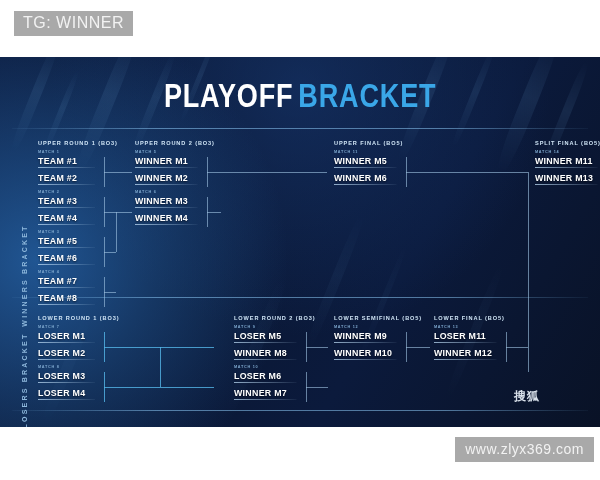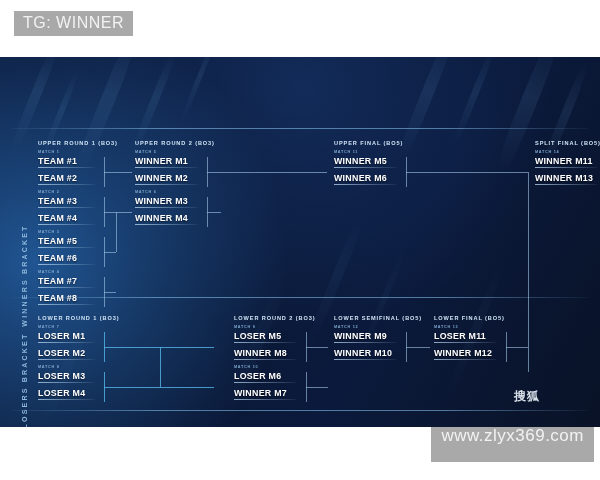--- a/index.html
+++ b/index.html
@@ -13,21 +13,21 @@
   
   .wm {
     position:absolute;
     background:#a9a9a9;
     color:#f2f2f2;
     font-family:"Liberation Sans", sans-serif;
     letter-spacing:.5px;
     white-space:nowrap;
   }
   #wm-top { left:14px; top:11px; padding:3px 9px 4px; font-size:16px; }
-  #wm-bottom { right:6px; bottom:18px; padding:4px 10px 16px; font-size:17px; }
+  #wm-bottom { right:6px; bottom:18px; padding:4px 10px 5px; font-size:14px; }
 
   
   #bracket {
     position:absolute; left:0; top:57px; width:600px; height:370px;
     background:
       radial-gradient(circle at 6% 55%, rgba(36,96,162,.85) 0%, rgba(20,55,110,0) 42%),
       radial-gradient(circle at 50% 8%, rgba(25,60,120,.55) 0%, rgba(10,24,58,0) 55%),
       linear-gradient(120deg,#0c1b3d 0%,#0a1733 35%,#0b1a3c 65%,#091226 100%);
     overflow:hidden;
   }
@@ -128,20 +128,25 @@
     <span style="left:470px; top:-15px; width:7px;  height:110px;"></span>
     <span style="left:520px; top:-28px; width:16px; height:150px;"></span>
     <span style="left:560px; top:0px;   width:9px;  height:120px;"></span>
     <span style="left:330px; top:150px; width:10px; height:150px; opacity:.5;"></span>
     <span style="left:380px; top:180px; width:6px;  height:130px; opacity:.4;"></span>
     <span style="left:250px; top:210px; width:12px; height:160px; opacity:.35;"></span>
     <span style="left:470px; top:200px; width:9px;  height:150px; opacity:.4;"></span>
     <span style="left:60px;  top:250px; width:11px; height:130px; opacity:.3;"></span>
   </div>
 
+  <div id="title-wrap">
+    <div class="title">
+      <span class="t1">PLAYOFF</span><span class="t2">BRACKET</span>
+    </div>
+  </div>
 
   <div class="hrule" id="rule-top"></div>
   <div class="hrule" id="rule-mid"></div>
   <div class="hrule" id="rule-bot"></div>
 
   <div class="vlabel" id="vlabel-winners">WINNERS BRACKET</div>
   <div class="vlabel" id="vlabel-losers">LOSERS BRACKET</div>
 
   <div class="round-head" style="left:38px; top:83px;">UPPER ROUND 1 (BO3)</div>
 

